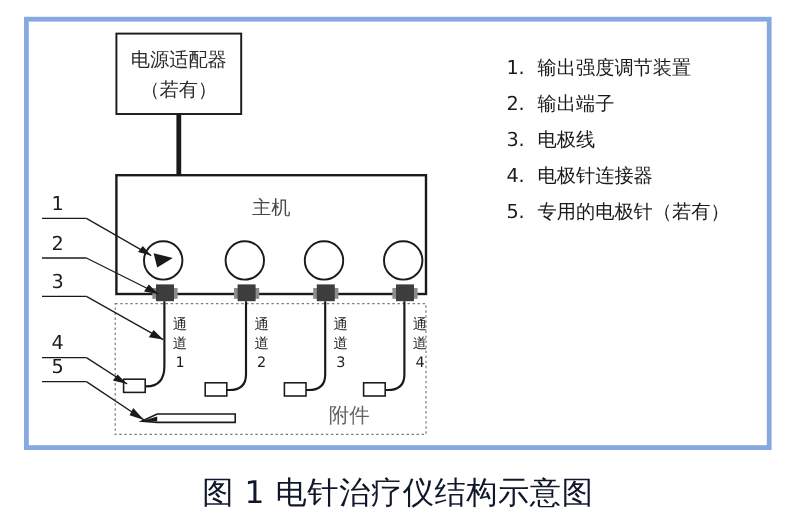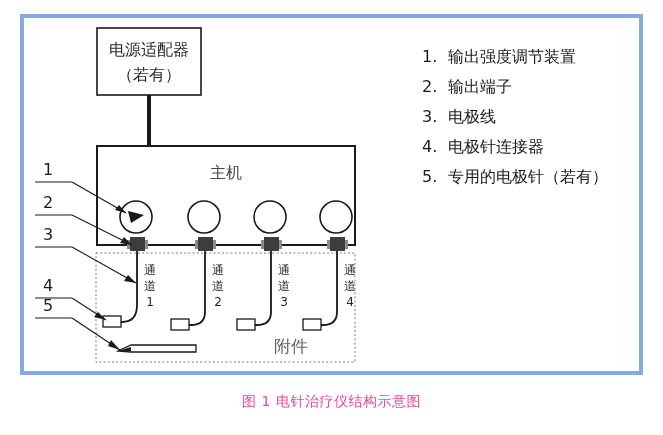--- a/index.html
+++ b/index.html
@@ -25,22 +25,22 @@
     position: absolute;
     left: 0;
     top: 0;
   }
   .cap-text {
     position: absolute;
     left: 0;
     top: 393px;
     width: 663px;
     text-align: center;
-    font-size: 14px;
-    color: #ec4899;
+    font-size: 26px;
+    color: #0f172a;
     font-family: "DejaVu Sans", "Liberation Sans", sans-serif;
     letter-spacing: 0.5px;
   }
   svg text {
     font-family: "DejaVu Sans", "Liberation Sans", sans-serif;
   }
   .box-label {
     font-size: 16px;
     fill: #2b2b2b;
   }

